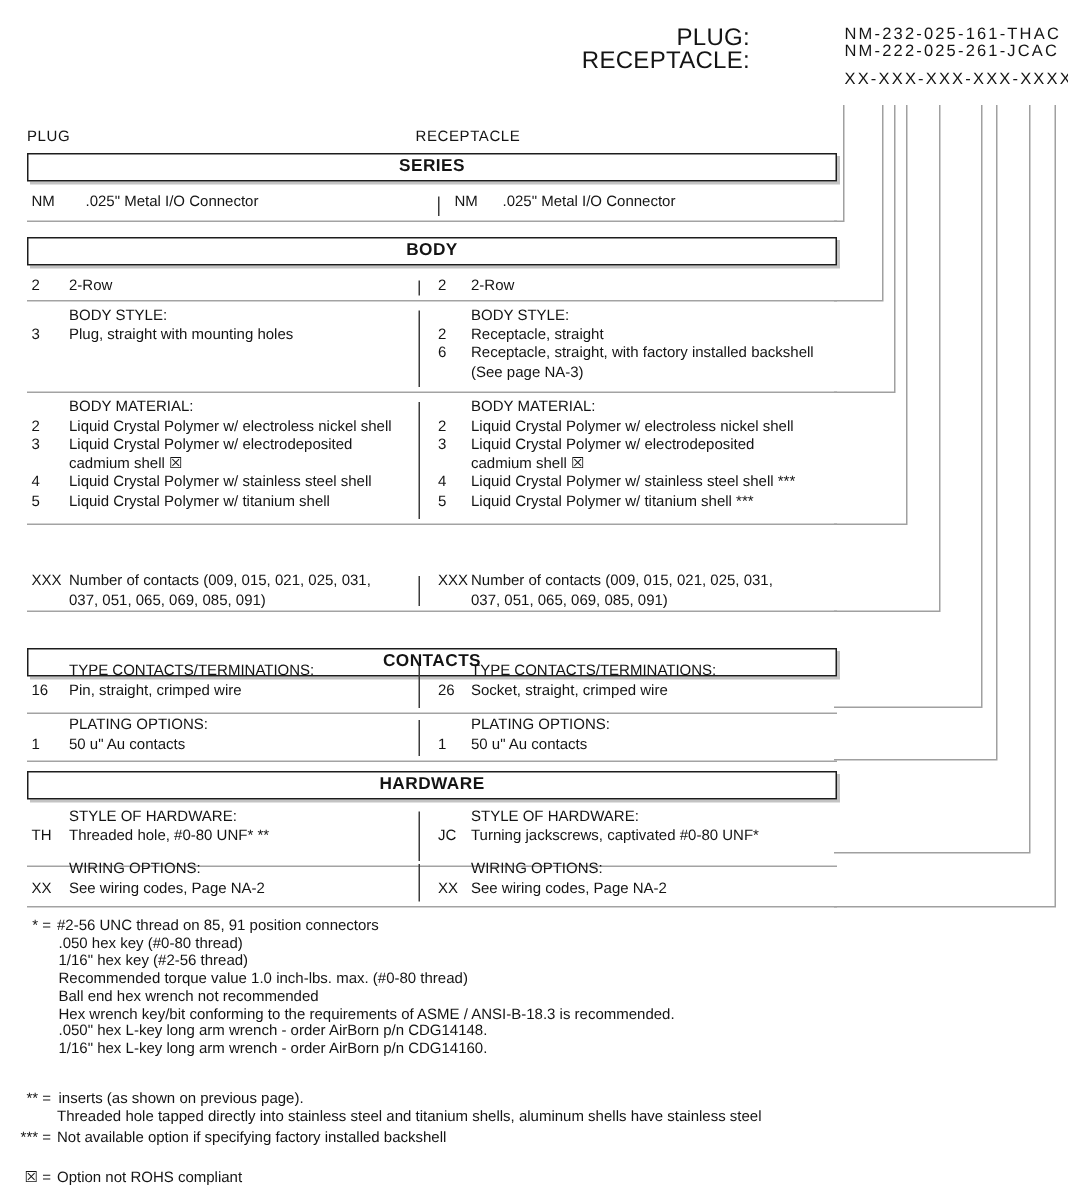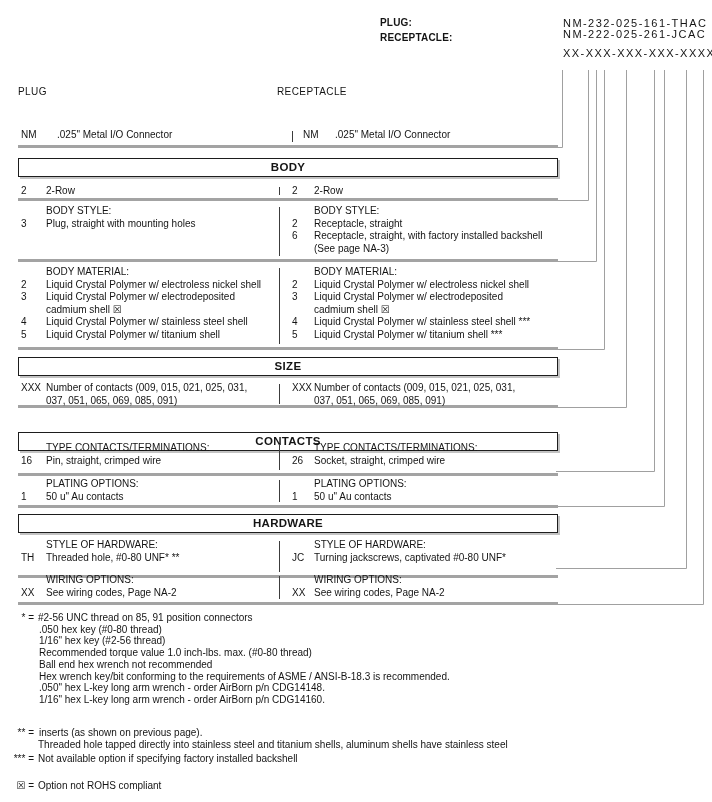--- a/index.html
+++ b/index.html
@@ -5,39 +5,39 @@
   * { box-sizing: border-box; }
   html,body { margin:0; padding:0; }
   body {
     width:712px; height:802px; position:relative; background:#ffffff;
     font-family:"Liberation Sans","DejaVu Sans",sans-serif;
     font-size:10px; color:#141414; overflow:hidden;
   }
   .abs { position:absolute; }
 
   
-  .pn-label { font-weight:bold; font-size:10px; letter-spacing:0.2px; width:120px; white-space:nowrap; }
+  .pn-label { font-weight:normal; font-size:16px; letter-spacing:0.2px; text-align:right; width:120px; white-space:nowrap; }
   .pn-value { font-size:11px; letter-spacing:1.45px; white-space:nowrap; }
 
   
   .col-caption { font-size:10px; letter-spacing:0.4px; }
 
   
   .hdr-box {
     position:absolute; left:0; width:540px; height:19px;
     border:1.4px solid #1d1d1d; background:#fff;
     box-shadow:2px 2px 0 #c3c3c3;
     text-align:center; font-weight:bold; font-size:11.5px; line-height:16px; letter-spacing:0.3px;
   }
 
   
   #spec-table { position:absolute; left:18px; top:0; width:540px; height:640px; }
   .row {
     position:absolute; left:0; width:540px;
-    border-bottom:3px solid #a3a3a3;
+    border-bottom:1px solid #a3a3a3;
     display:grid; grid-template-columns:261px 1fr;
   }
   .row.series-row { grid-template-columns:274px 1fr; }
   .half.left { padding-left:3px; }
   .half.right { padding-left:13px; position:relative; }
   .series-row .half.right { padding-left:11px; }
   .half.right::before {
     content:""; position:absolute; left:0; top:2px; bottom:3px; width:1px; background:#3c3c3c;
   }
   .entry { display:grid; grid-template-columns:25px 1fr; line-height:12.5px; white-space:nowrap; }
@@ -79,20 +79,21 @@
     <path d="M626.5 70 V407.5 H556"></path>
     <path d="M654.5 70 V471.5 H556"></path>
     <path d="M664.5 70 V506.5 H556"></path>
     <path d="M686.5 70 V568.5 H556"></path>
     <path d="M703.5 70 V604.5 H556"></path>
   </g>
 </svg>
 
 <div id="spec-table">
 
+  <div class="hdr-box" style="top:102px;">SERIES</div>
   <div class="row series-row pt6" style="top:123px; height:25px;">
     <div class="half left">
 
     <div class="entry">
           <span>NM</span>
           <span>.025" Metal I/O Connector</span>
         </div>
       </div>
     <div class="half right">
 
@@ -204,21 +205,20 @@
           <span>4</span>
           <span>Liquid Crystal Polymer w/ stainless steel shell ***</span>
         </div>
         <div class="entry">
           <span>5</span>
           <span>Liquid Crystal Polymer w/ titanium shell ***</span>
         </div>
       </div>
   </div>
 
-  <div class="hdr-box" style="top:357px;">SIZE</div>
   <div class="row pt5" style="top:377px; height:31px;">
     <div class="half left">
 
     <div class="entry">
           <span>XXX</span>
           <span>Number of contacts (009, 015, 021, 025, 031,</span>
         </div>
         <div class="entry">
           <span></span>
           <span>037, 051, 065, 069, 085, 091)</span>

